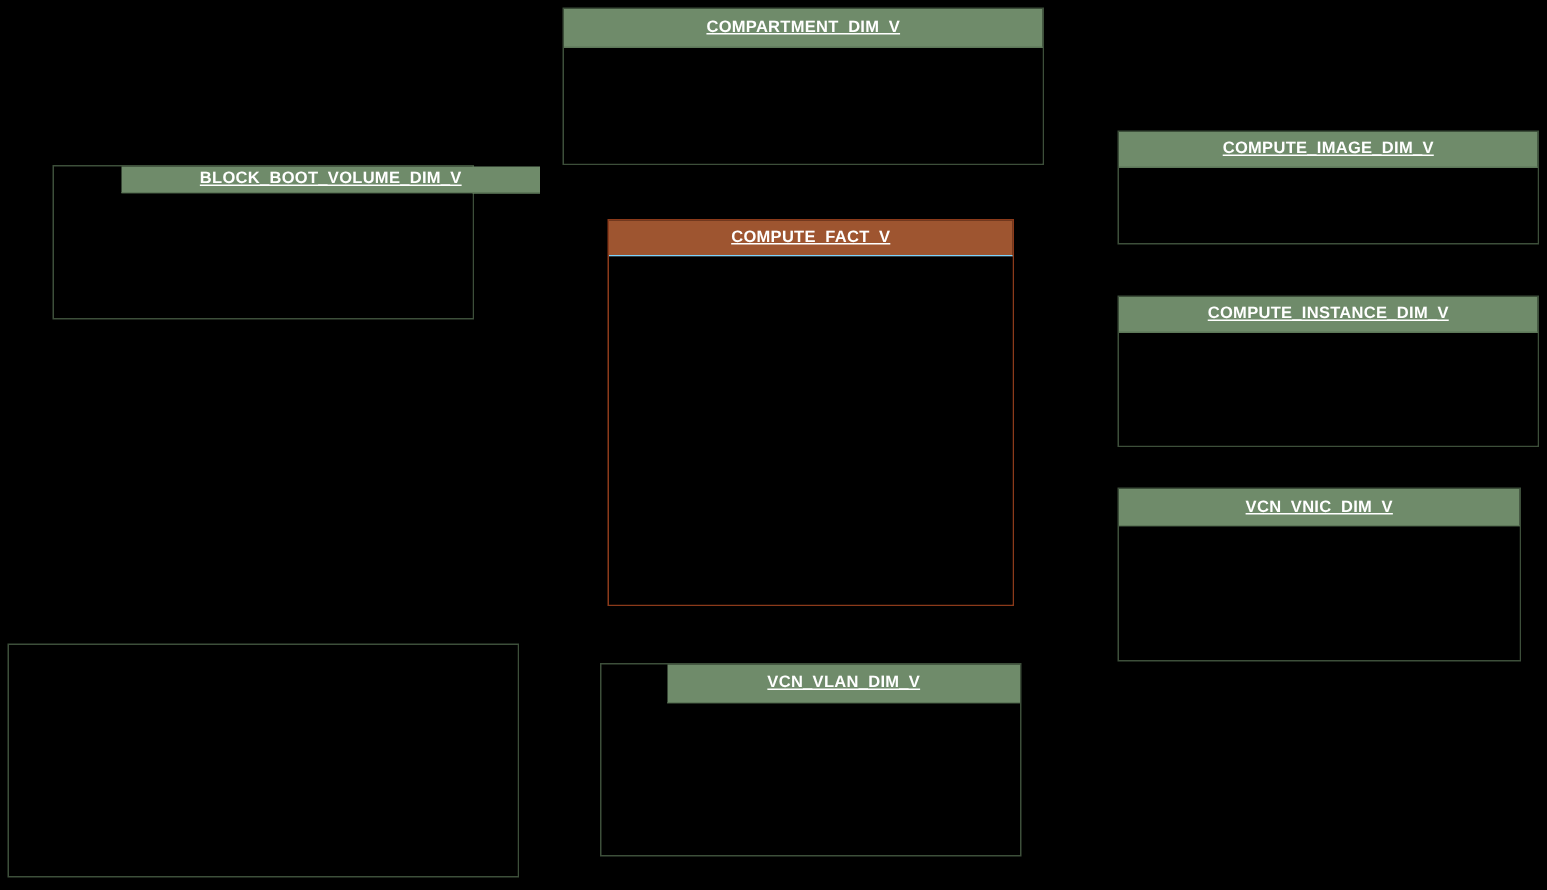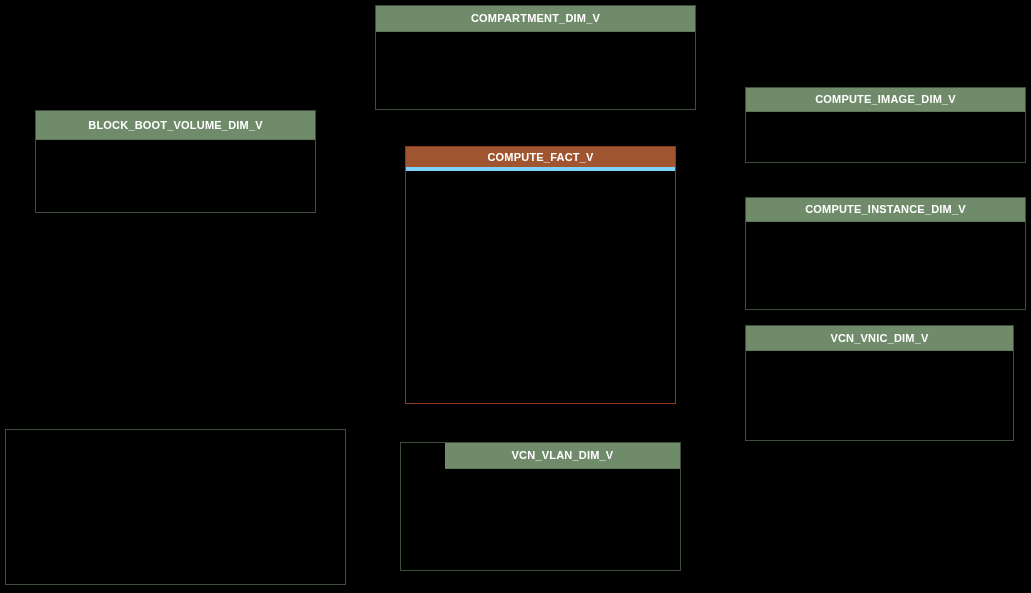--- a/index.html
+++ b/index.html
@@ -35,64 +35,65 @@
     align-items: center;
     justify-content: center;
     color: #ffffff;
     font-weight: bold;
     font-size: 11px;
     letter-spacing: 0.2px;
     line-height: 1;
     text-align: center;
     white-space: nowrap;
     overflow: hidden;
+    text-decoration: underline;
   }
   .table-box .tbl-body {
     flex: 1 1 auto;
     background: #000000;
     width: 100%;
   }
   
   .theme-dim {
     border-color: #3d4f3a;
   }
   .theme-dim .tbl-header {
     background: #6f8b6a;
     border-bottom: 1px solid #5d7758;
   }
   
   .theme-fact {
     border-color: #8b3a1a;
   }
   .theme-fact .tbl-header {
     background: #9e5530;
-    border-bottom: 4px solid #7dd3fc;
+    border-bottom: 1px solid #7dd3fc;
   }
 </style>
 </head>
 <body>
 
 <div id="canvas" style="width: 1031px; height: 593px; background: rgb(0, 0, 0);">
     <div class="table-box theme-dim" style="left: 375px; top: 5px; width: 321px; height: 105px;">
       <div class="tbl-header" style="height: 26px;">COMPARTMENT_DIM_V</div>
       <div class="tbl-body"></div>
     </div>
     <div class="table-box theme-dim" style="left: 35px; top: 110px; width: 281px; height: 103px;">
-      <div class="tbl-header" style="height: 29px;">BLOCK_BOOT_VOLUME_DIM_V</div>
+      <div class="tbl-header" style="height: 18px; margin-left: 45px;">BLOCK_BOOT_VOLUME_DIM_V</div>
       <div class="tbl-body"></div>
     </div>
     <div class="table-box theme-dim" style="left: 745px; top: 87px; width: 281px; height: 76px;">
       <div class="tbl-header" style="height: 24px;">COMPUTE_IMAGE_DIM_V</div>
       <div class="tbl-body"></div>
     </div>
     <div class="table-box theme-fact" style="left: 405px; top: 146px; width: 271px; height: 258px;">
       <div class="tbl-header" style="height: 24px;">COMPUTE_FACT_V</div>
       <div class="tbl-body"></div>
     </div>
-    <div class="table-box theme-dim" style="left: 745px; top: 197px; width: 281px; height: 113px;">
+    <div class="table-box theme-dim" style="left: 745px; top: 197px; width: 281px; height: 101px;">
       <div class="tbl-header" style="height: 24px;">COMPUTE_INSTANCE_DIM_V</div>
       <div class="tbl-body"></div>
     </div>
     <div class="table-box theme-dim" style="left: 745px; top: 325px; width: 269px; height: 116px;">
       <div class="tbl-header" style="height: 25px;">VCN_VNIC_DIM_V</div>
       <div class="tbl-body"></div>
     </div>
     <div class="table-box theme-dim" style="left: 5px; top: 429px; width: 341px; height: 156px;">
       <div class="tbl-body"></div>
     </div>

